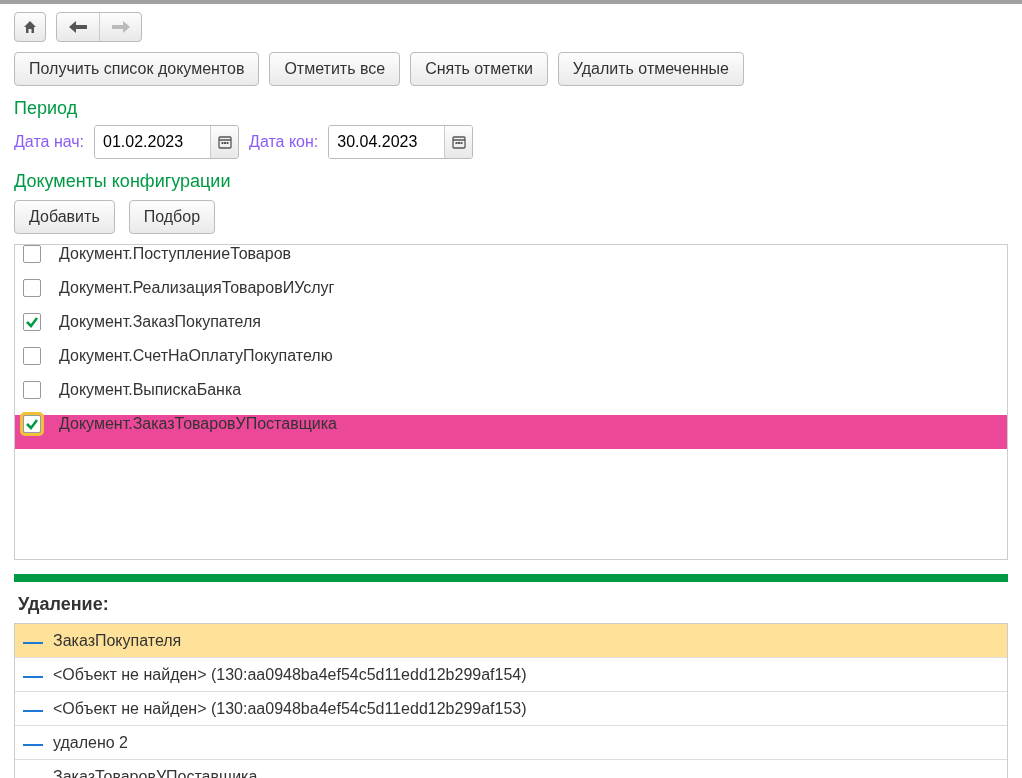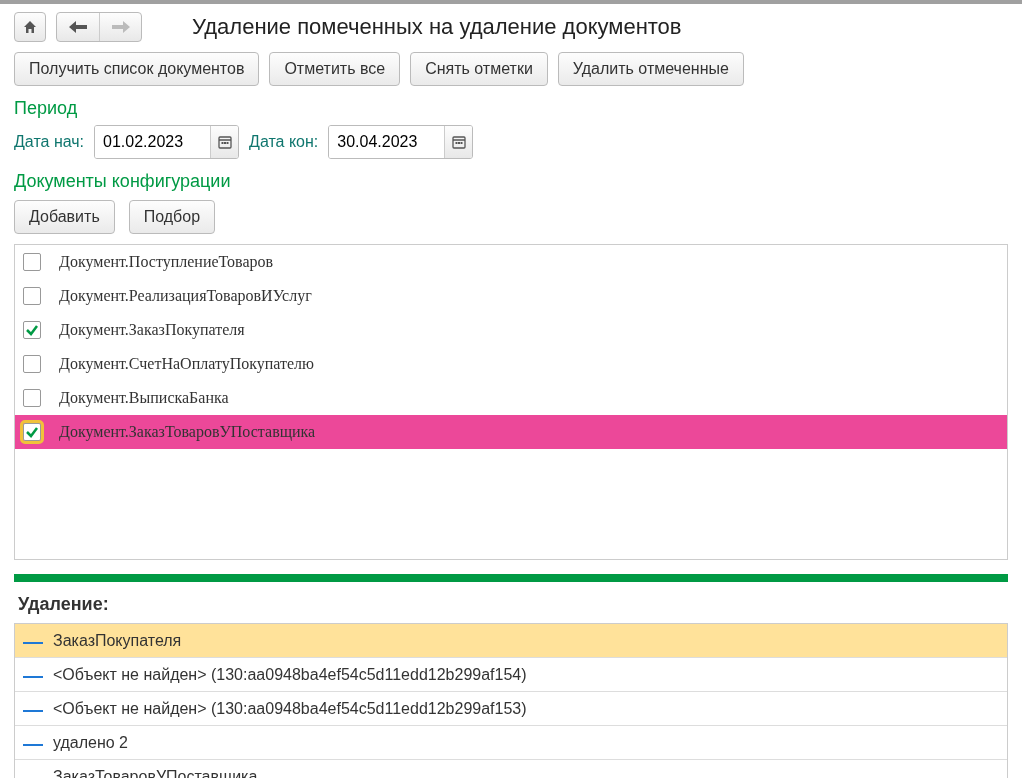--- a/index.html
+++ b/index.html
@@ -78,21 +78,21 @@
     font-size: 18px;
     padding: 2px 14px 4px 14px;
   }
   .period-row {
     display: flex;
     align-items: center;
     gap: 10px;
     padding: 2px 14px 10px 14px;
     font-size: 16px;
   }
-  .field-label { color: #0f766e; }
+  .field-label { color: #8b5cf6; }
   .date-input-wrap {
     display: inline-flex;
     border: 1px solid #bbb;
     border-radius: 3px;
     overflow: hidden;
     height: 34px;
     background: #fff;
   }
   .date-input {
     border: none;
@@ -112,27 +112,25 @@
   .doc-toolbar { padding: 4px 14px 10px 14px; display: flex; gap: 14px; }
   .list-box {
     margin: 0 14px;
     border: 1px solid #ccc;
     height: 316px;
     overflow: hidden;
     background: #fff;
   }
   .list-row {
     display: flex;
-    align-items: center;
     height: 34px;
     padding: 0 8px;
     gap: 18px;
     color: #333;
     font-size: 16px;
-    font-family: Liberation Serif, serif;
   }
   .list-row.selected {
     background: #ec4899;
   }
   .chk {
     width: 18px; height: 18px;
     border: 1px solid #999;
     border-radius: 2px;
     background: #fff;
     display: inline-flex;
@@ -202,21 +200,20 @@
             <path fill="#555" d="M0 6 L7 0 L7 4 L18 4 L18 8 L7 8 L7 12 Z"></path>
           </svg>
       </div>
       <div class="seg">
         <svg width="18" height="12" viewBox="0 0 18 12">
             <path fill="#bbb" d="M18 6 L11 0 L11 4 L0 4 L0 8 L11 8 L11 12 Z"></path>
           </svg>
       </div>
     </div>
   </div>
-  <div class="page-title">Удаление помеченных на удаление документов</div>
 </div>
 
 <div class="toolbar">
   <button class="btn">Получить список документов</button>
   <button class="btn">Отметить все</button>
   <button class="btn">Снять отметки</button>
   <button class="btn">Удалить отмеченные</button>
 </div>
 
 <div class="section-label">Период</div>

